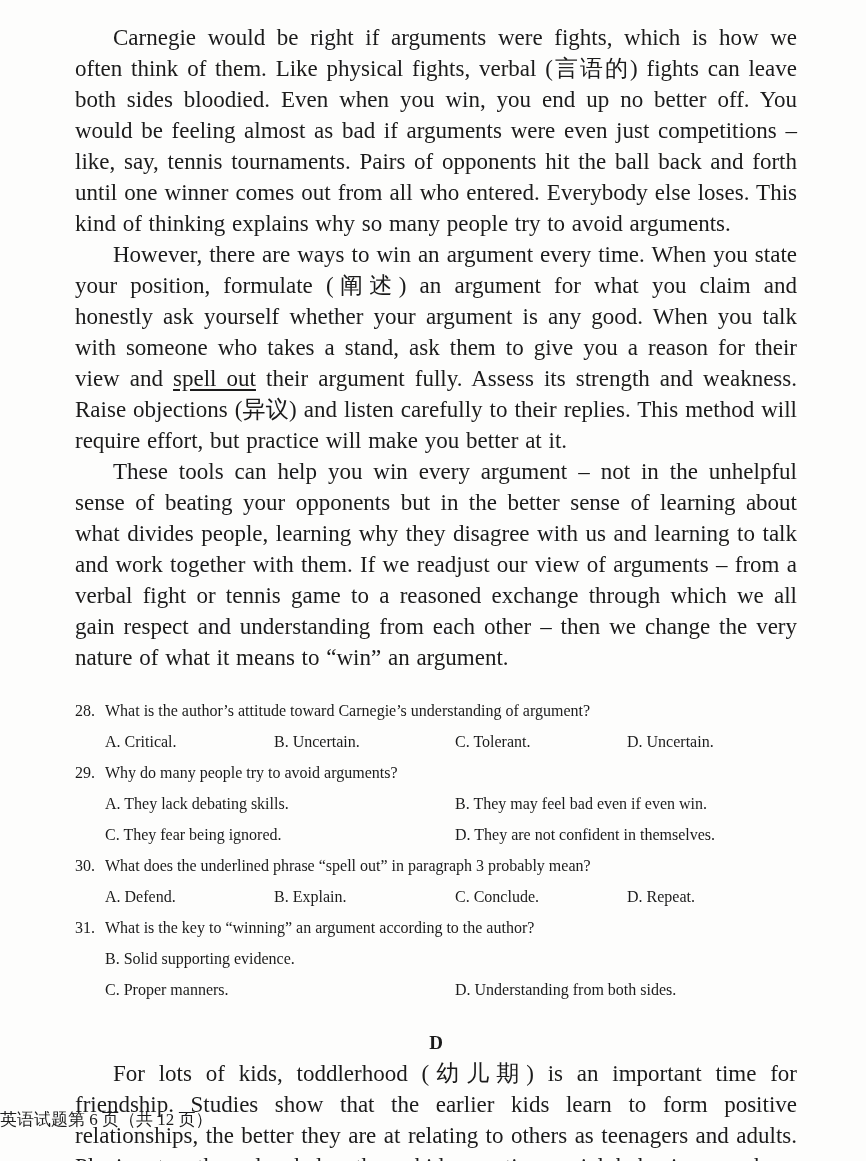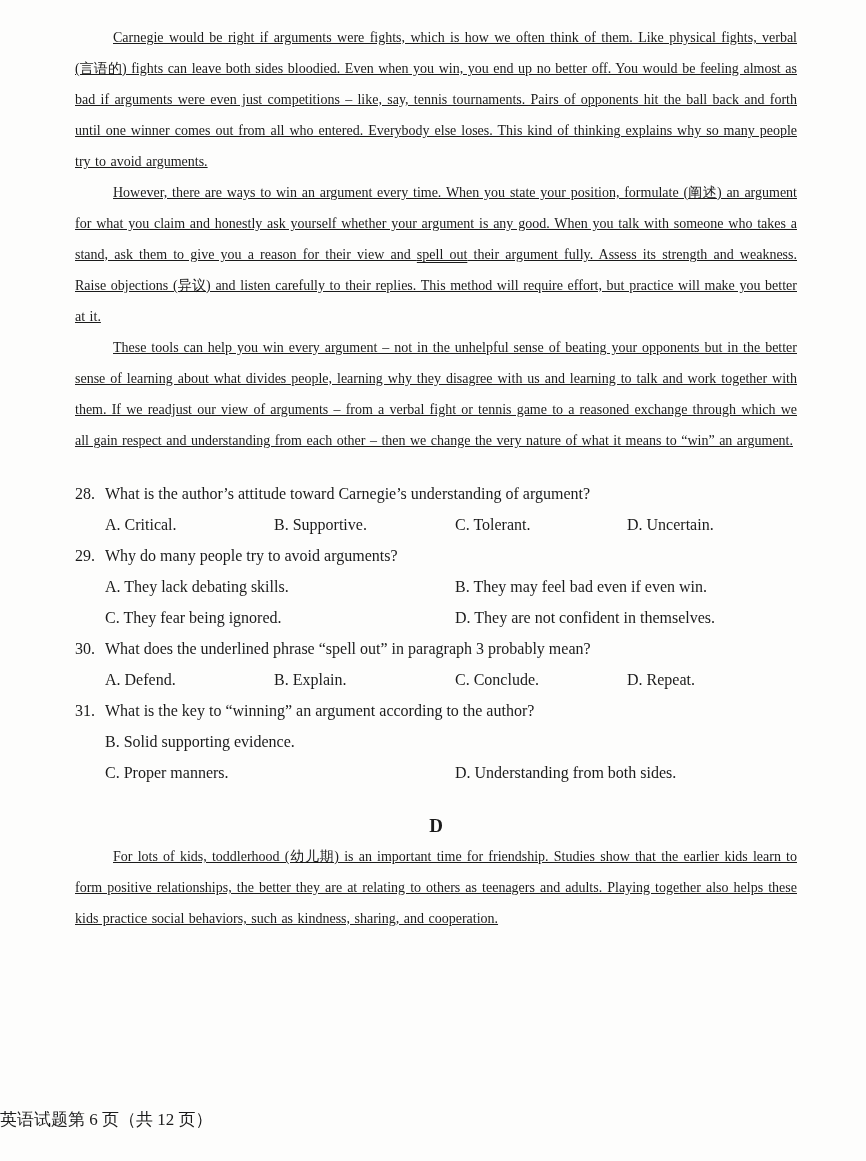--- a/index.html
+++ b/index.html
@@ -16,24 +16,23 @@
     box-sizing: border-box;
     padding: 22px 69px 0 75px;
     font-family: "Liberation Serif", "DejaVu Serif", serif;
     color: #1b1b1b;
     overflow: hidden;
   }
   .para {
     margin: 0;
     text-indent: 38px;
     text-align: justify;
-    font-size: 14px;
+    font-size: 23px;
     line-height: 31px;
     word-spacing: 1px;
-    text-decoration: underline;
   }
   .underlined {
     text-decoration: underline;
     text-underline-offset: 3px;
   }
   .questions {
     margin-top: 22px;
     font-size: 16px;
     line-height: 31px;
   }
@@ -75,21 +74,21 @@
   <p class="para"><span>However, there are ways to win an argument every time. When you state your position, formulate (阐述) an argument for what you claim and honestly ask yourself whether your argument is any good. When you talk with someone who takes a stand, ask them to give you a reason for their view and </span><span class="underlined">spell out</span><span> their argument fully. Assess its strength and weakness. Raise objections (异议) and listen carefully to their replies. This method will require effort, but practice will make you better at it.</span></p>
 
   <p class="para">These tools can help you win every argument – not in the unhelpful sense of beating your opponents but in the better sense of learning about what divides people, learning why they disagree with us and learning to talk and work together with them. If we readjust our view of arguments – from a verbal fight or tennis game to a reasoned exchange through which we all gain respect and understanding from each other – then we change the very nature of what it means to “win” an argument.</p>
 
   <div class="questions">
 
     <div>
       <div class="q-head"><span class="q-num">28.</span><span>What is the author’s attitude toward Carnegie’s understanding of argument?</span></div>
       <div class="opt-row four">
         <span>A. Critical.</span>
-        <span>B. Supportive.</span>
+        <span>B. Uncertain.</span>
         <span>C. Tolerant.</span>
         <span>D. Uncertain.</span>
       </div>
     </div>
 
     <div>
       <div class="q-head"><span class="q-num">29.</span><span>Why do many people try to avoid arguments?</span></div>
       <div class="opt-row two">
         <span>A. They lack debating skills.</span>
         <span>B. They may feel bad even if even win.</span>

